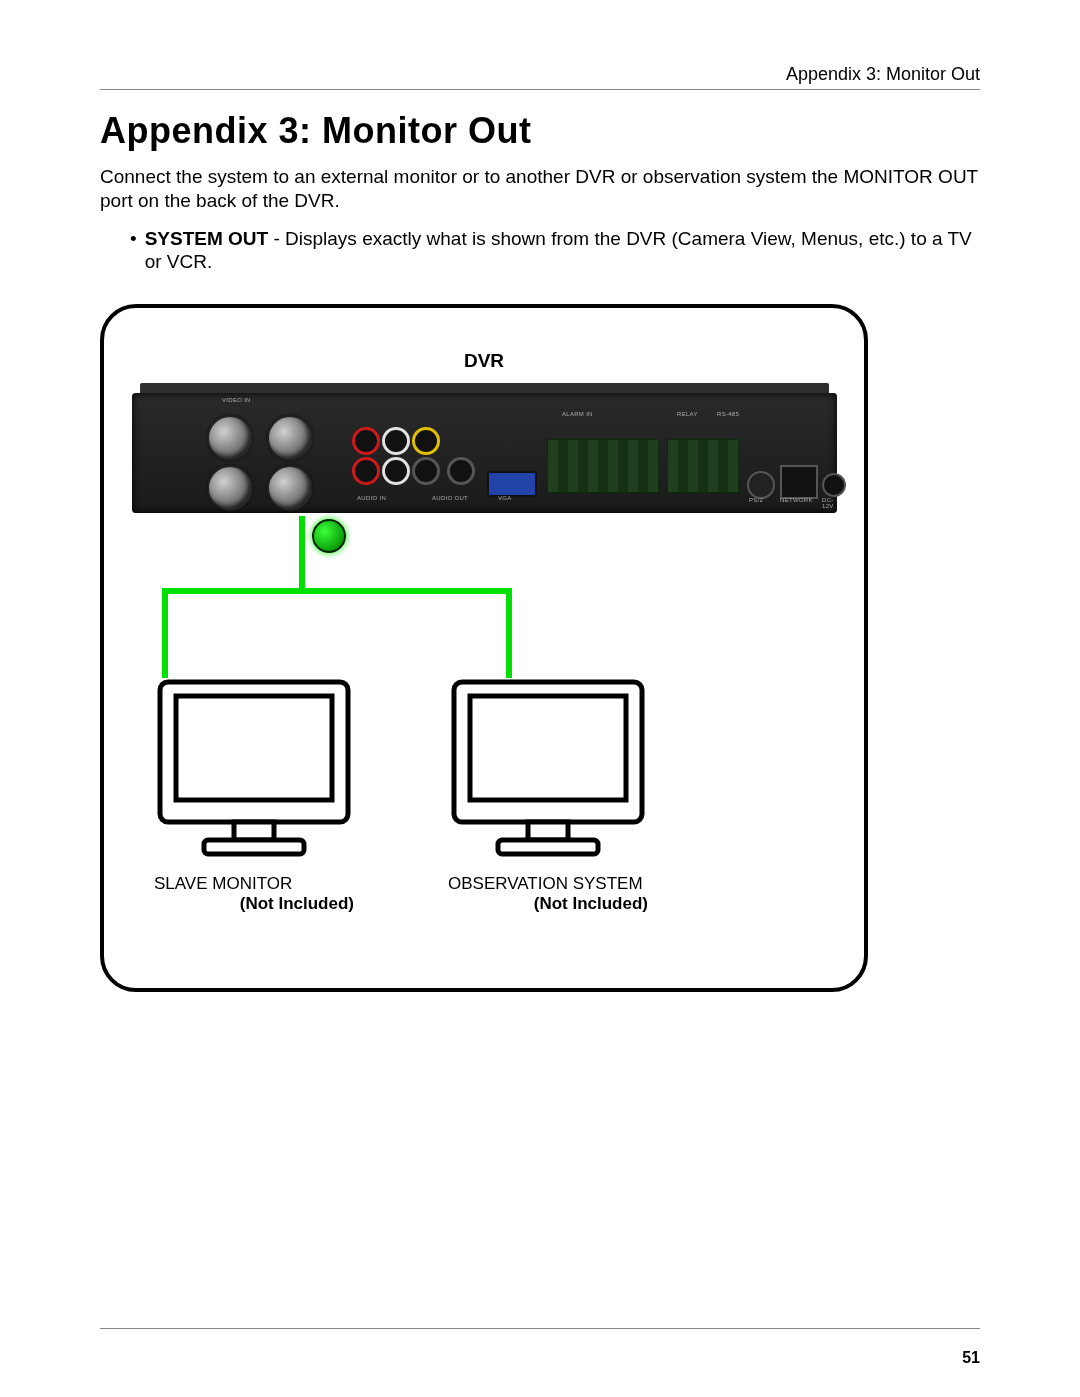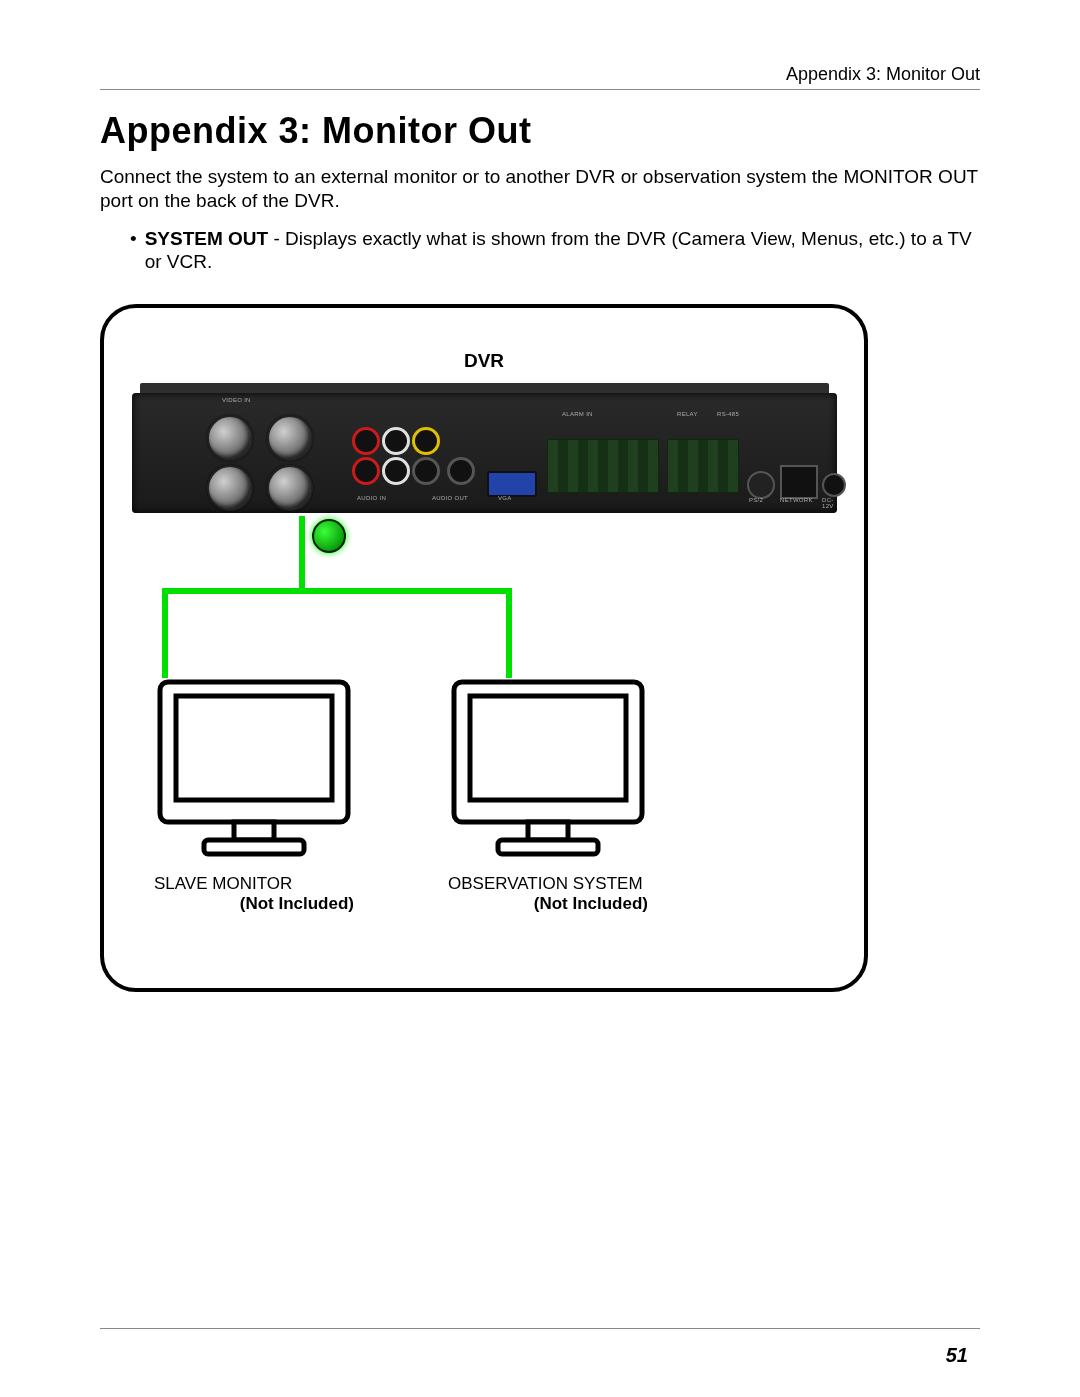--- a/index.html
+++ b/index.html
@@ -220,25 +220,24 @@
   .mon-label .l2 { font-weight: bold; display:block;text-align:right;}
   .footer-rule {
     position: absolute;
     left: 100px; right: 100px;
     bottom: 60px;
     border: none;
     border-top: 1px solid #888;
   }
   .page-number {
     position: absolute;
-    right: 112px;
+    right: 100px;
     bottom: 30px;
-    font-style: italic;
     font-weight: bold;
-    font-size: 20px;
+    font-size: 16px;
   }
 </style>
 </head>
 <body>
 
 <div class="page">
 
   <div class="running-head">Appendix 3: Monitor Out</div>
   <hr class="rule">
 

